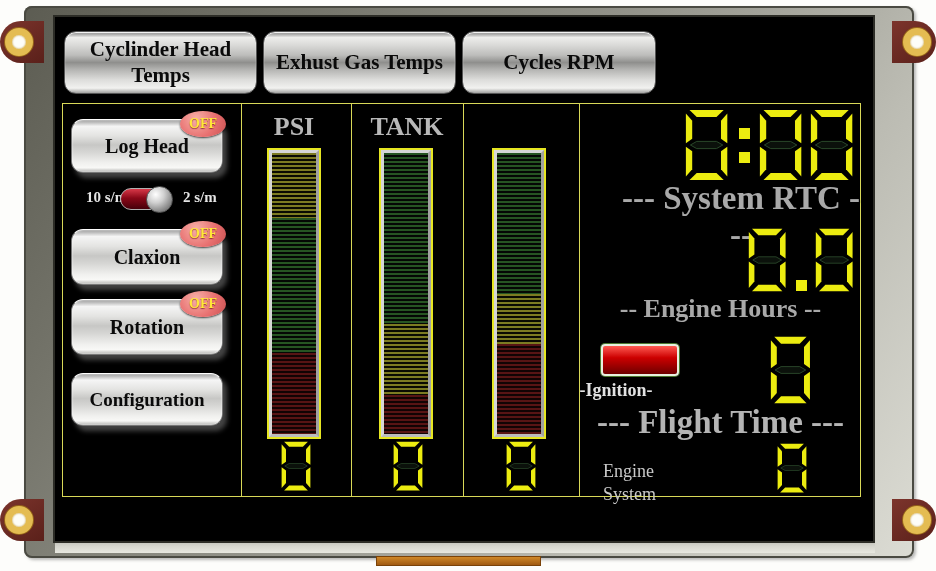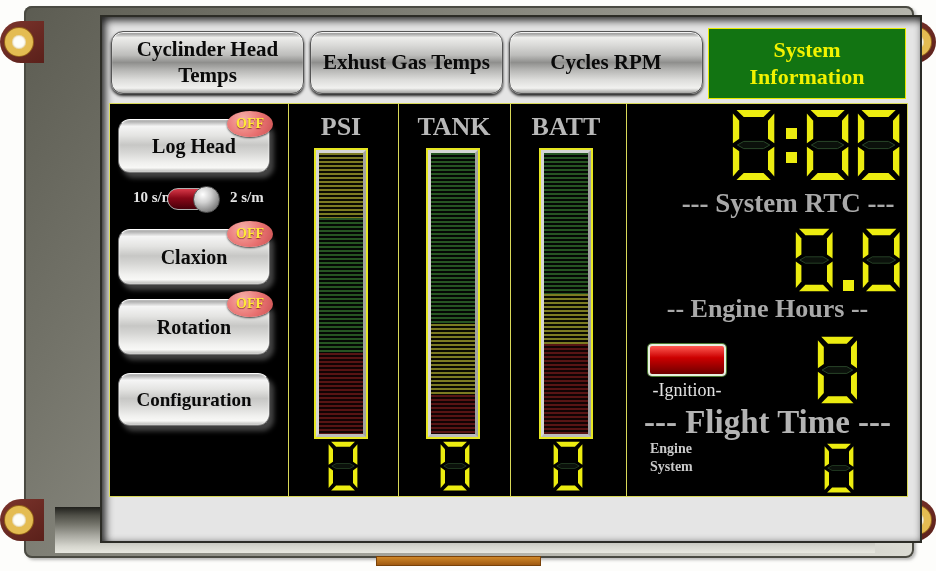--- a/index.html
+++ b/index.html
@@ -18,22 +18,22 @@
     background:linear-gradient(180deg,#d08828,#a05a12); border:1px solid #7a4208; }
   .lug { position:absolute; width:44px; height:42px; background:linear-gradient(145deg,#7c342c,#5a201a); }
   .lug.left  { border-radius:21px 0 0 21px; }
   .lug.right { border-radius:0 21px 21px 0; }
   .ring { position:absolute; top:7px; width:28px; height:28px; border-radius:50%;
     background:#fdfdf8; border:7px solid #e4bc52; box-shadow:0 0 0 1px #96641a, inset 0 0 2px #b89030; }
   .lug.left  .ring { left:5px; }
   .lug.right .ring { right:5px; }
 
   
-  .screen { position:absolute; left:55px; top:17px; width:818px; height:524px; background:#e5e5e5;
-    box-shadow: inset 3px 3px 8px rgba(0,0,0,.9), 0 0 0 2px #2c2c26; margin-left: 47px; }
+  .screen { position:absolute; left:55px; top:17px; width:818px; height:524px; background:#000000;
+    box-shadow: inset 3px 3px 8px rgba(0,0,0,.9), 0 0 0 2px #2c2c26; }
 
   
   .tab { position:absolute; display:flex; align-items:center; justify-content:center; text-align:center;
     font-weight:bold; font-size:21px; line-height:1.2; color:#0a0a0a; cursor:pointer;
     border-radius:12px; padding:2px 8px;
     background:linear-gradient(180deg,#7c7c7c 0%,#ededeb 9%,#d9d9d7 22%,#bdbdbb 38%,#8f8f8d 50%,#b5b5b3 62%,#dcdcda 78%,#f2f2f0 92%,#a2a2a0 100%);
     box-shadow: 0 2px 3px rgba(0,0,0,.85), inset 0 1px 1px #fff; border:1px solid #555; }
   .tab.active { border-radius:0; background:var(--active-tab-green); color:#f2f200;
     border:1px solid #e8e800; box-shadow:none; font-size:22px; }
 
@@ -79,24 +79,24 @@
   .seg-colon i:first-child { top:26%; } .seg-colon i:last-child { top:60%; }
   .seg-dot { position:relative; width:12px; }
   .seg-dot:after { content:''; position:absolute; bottom:1px; left:1px; width:11px; height:11px; background:var(--seg-lit); }
 
   
   .rp-label { position:absolute; left:516px; width:283px; text-align:center; font-weight:bold;
     color:#a9a9a9; text-shadow:1px 1px 1px #000; }
   .ignition-led { position:absolute; left:538px; top:240px; width:78px; height:32px; border-radius:4px;
     background:linear-gradient(180deg,#ff5a52 0%, var(--ignition-red) 42%, #6e0000 100%);
     border:2px solid #e8f0e0; box-shadow:0 0 0 1px #4a7a30; }
-  .ignition-label { position:absolute; left:524px; top:276px; width:106px; text-align:center;
-    color:#e2e2e2; font-weight:normal; font-size:18px; }
-  .cycles-label { position:absolute; left:540px; top:336px; color:#c9c9c9; font-weight:bold;
-    font-size:14px; line-height:1.25; }
+  .ignition-label { position:absolute; left:500px; top:276px; width:106px; text-align:center;
+    color:#e2e2e2; font-weight:bold; font-size:18px; }
+  .cycles-label { position:absolute; left:540px; top:356px; color:#c9c9c9; font-weight:normal;
+    font-size:18px; line-height:1.25; }
 </style>
 </head>
 <body>
 
 <div id="stage">
 
   <div class="bezel"></div>
   <div class="bezel-bottom"></div>
   <div class="bezel-btn" style="left:413px;"></div>
   <div class="bezel-btn" style="left:436px;"></div>
@@ -120,23 +120,20 @@
 
     <div class="tab" style="left:9px;  top:14px; width:193px; height:63px;">
         <span>Cyclinder Head Temps</span>
       </div>
     <div class="tab" style="left:208px;top:14px; width:193px; height:63px;">
         <span>Exhust Gas Temps</span>
       </div>
     <div class="tab" style="left:407px;top:14px; width:194px; height:63px;">
         <span>Cycles RPM</span>
       </div>
-    <div class="tab active" style="left:606px;top:11px; width:198px; height:71px; padding:2px 26px;">
-        <span>System Information</span>
-      </div>
 
     <div class="content">
       <div class="vsep" style="left:178px;"></div>
       <div class="vsep" style="left:288px;"></div>
       <div class="vsep" style="left:400px;"></div>
       <div class="vsep" style="left:516px;"></div>
 
       <div class="sbtn" style="top:15px; height:54px;">
         <span>Log Head</span>
         <span class="badge">OFF</span>
@@ -154,21 +151,20 @@
       <div class="sbtn" style="top:195px; height:56px;">
         <span>Rotation</span>
         <span class="badge">OFF</span>
       </div>
       <div class="sbtn" style="top:269px; height:53px; font-size:19px;">
         <span>Configuration</span>
       </div>
 
       <div class="gauge-label" style="left:289px;">TANK</div>
       <div class="gauge-label" style="left:176px;">PSI</div>
-      <div class="gauge-label" style="left:401px;">BATT</div>
 
       <div class="gauge" style="left:204px;">
           <div class="gauge-inner">
             <div class="zone-olive" style="height: 23%;"></div>
             <div class="zone-green" style="height: 48%;"></div>
             <div class="zone-red" style="height: 29%;"></div>
           </div>
         </div>
       <div class="gauge" style="left:316px;">
           <div class="gauge-inner">
@@ -245,21 +241,21 @@
           <svg viewBox="0 0 96 160" preserveAspectRatio="xMidYMid meet">
             <polygon points="10,2 86,2 70,18 26,18" class="on"></polygon>
             <polygon points="94,10 94,76 80,66 80,26" class="on"></polygon>
             <polygon points="94,84 94,150 80,134 80,94" class="on"></polygon>
             <polygon points="10,158 86,158 70,142 26,142" class="on"></polygon>
             <polygon points="2,84 2,150 16,134 16,94" class="on"></polygon>
             <polygon points="2,10 2,76 16,66 16,26" class="on"></polygon>
             <polygon points="12,80 26,72 70,72 84,80 70,88 26,88" class="off"></polygon>
           </svg>
         </div>
-      <div class="rp-label" style="top:84px; font-size:27px;padding-left:41px;">--- System RTC ---</div>
+      <div class="rp-label" style="top:76px; font-size:33px;padding-left:41px;">--- System RTC ---</div>
 
       <div class="sevenseg" style="left:645px; top:124px; height:64px; width:145px;">
           <svg viewBox="0 0 96 160" preserveAspectRatio="xMidYMid meet">
             <polygon points="10,2 86,2 70,18 26,18" class="on"></polygon>
             <polygon points="94,10 94,76 80,66 80,26" class="on"></polygon>
             <polygon points="94,84 94,150 80,134 80,94" class="on"></polygon>
             <polygon points="10,158 86,158 70,142 26,142" class="on"></polygon>
             <polygon points="2,84 2,150 16,134 16,94" class="on"></polygon>
             <polygon points="2,10 2,76 16,66 16,26" class="on"></polygon>
             <polygon points="12,80 26,72 70,72 84,80 70,88 26,88" class="off"></polygon>

